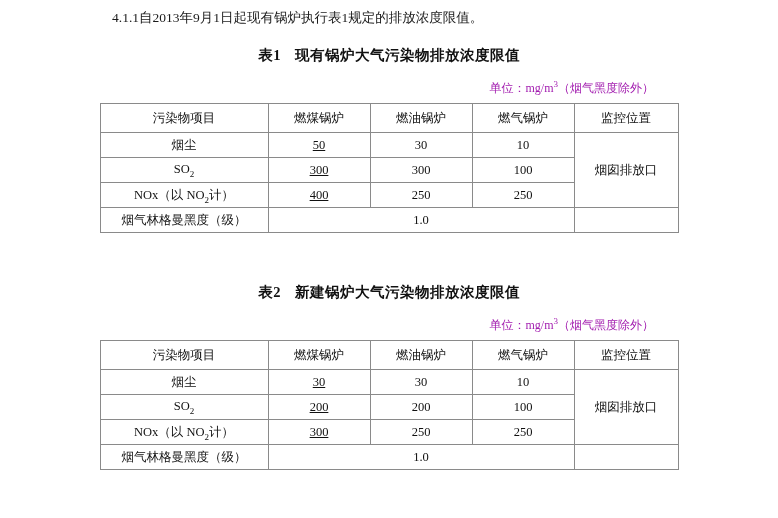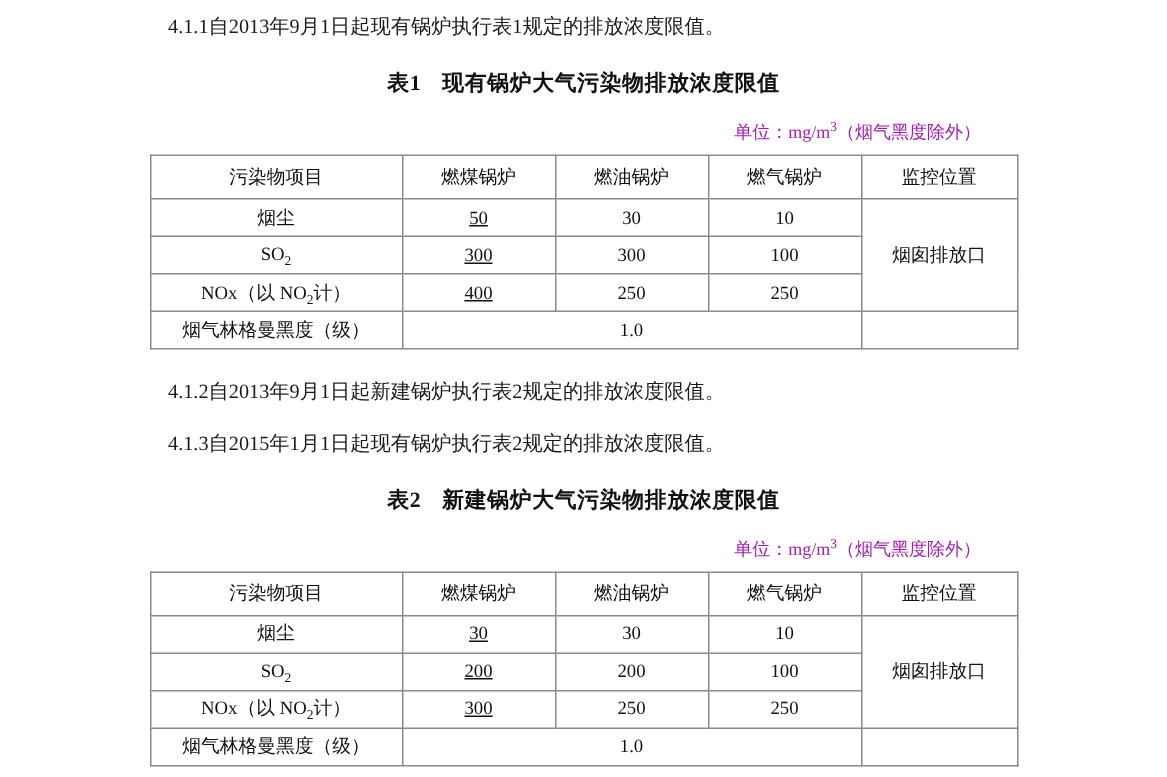--- a/index.html
+++ b/index.html
@@ -155,25 +155,23 @@
           <td>烟气林格曼黑度（级）</td>
           <td colspan="3">1.0</td>
           <td></td>
         </tr>
       </tbody>
     </table>
   </div>
 
   <div class="spacer-18"></div>
 
-  <div class="para para-indent">4.1.2自2013年9月1日起新建锅炉执行表2规定的排放浓度限值。</div>
 
   <div class="spacer-14"></div>
 
-  <div class="para para-indent">4.1.3自2015年1月1日起现有锅炉执行表2规定的排放浓度限值。</div>
 
   <div class="spacer-18"></div>
 
   <div class="table-title">
     <span class="t-label">表2</span><span>新建锅炉大气污染物排放浓度限值</span>
   </div>
 
   <div class="spacer-14"></div>
 
   <div class="unit-line">

